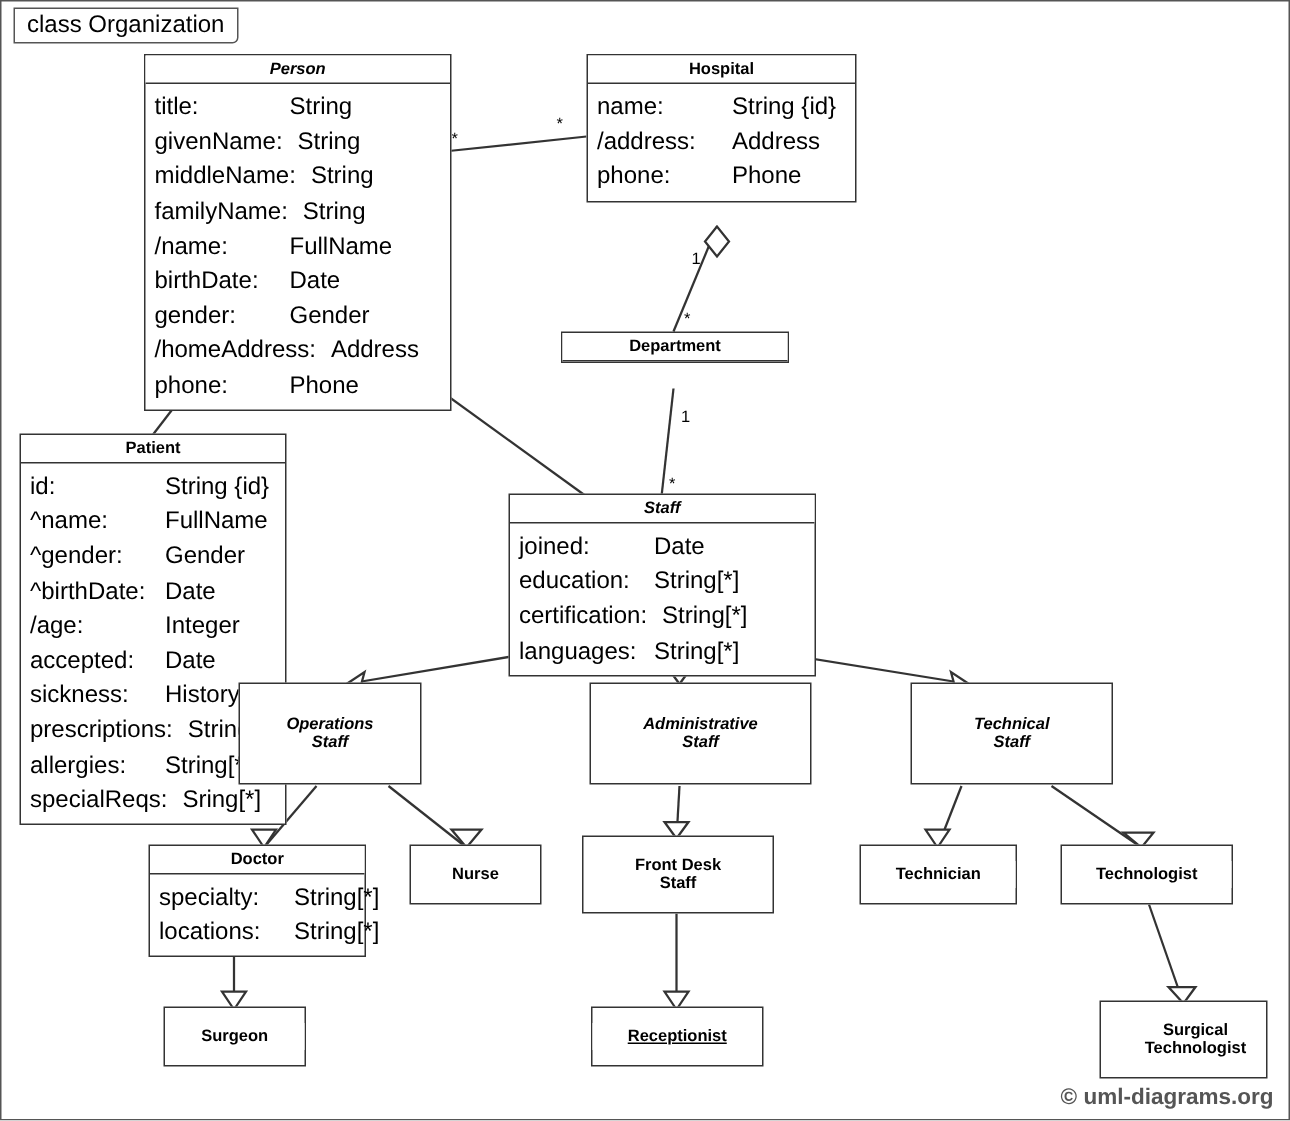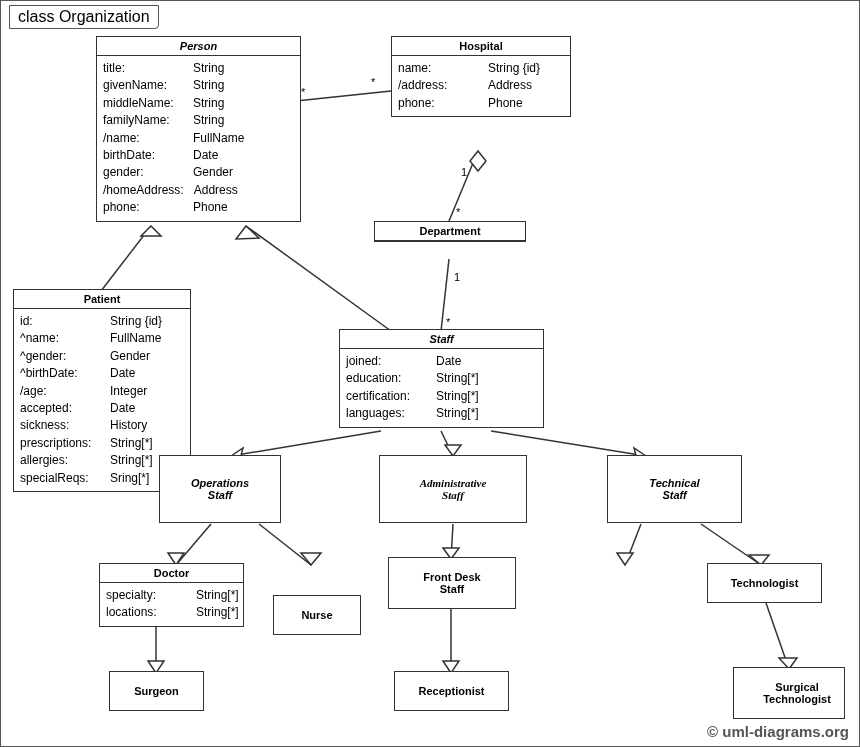--- a/index.html
+++ b/index.html
@@ -43,21 +43,21 @@
       text-align: center;
       background: #fff;
     }
     .uml-box .box-title.normal {
       font-style: normal;
     }
     .uml-box .box-body {
       padding: 4px 6px;
       text-align: left;
       font-style: normal;
-      font-size: 12px;
+      font-size: 16px;
       line-height: 1.45;
     }
     .attr-row {
       display: flex;
       gap: 10px;
     }
     .attr-name { min-width: 80px; }
     .attr-type { }
     svg.connections {
       position: absolute;
@@ -271,21 +271,21 @@
           <span class="attr-name">specialReqs:</span>
           <span class="attr-type">Sring[*]</span>
         </div>
     </div>
   </div>
 
   <div class="uml-box" style="left:158px; top:454px; width:122px; height:68px; display:flex; flex-direction:column; justify-content:center; align-items:center;">
     <div style="font-style:italic; font-weight:bold; text-align:center; padding:4px;">Operations<br>Staff</div>
   </div>
 
-  <div class="uml-box" style="left:378px; top:454px; width:148px; height:68px; display:flex; flex-direction:column; justify-content:center; align-items:center;font-family:Liberation Serif, serif;">
+  <div class="uml-box" style="left:392px; top:454px; width:148px; height:68px; display:flex; flex-direction:column; justify-content:center; align-items:center;">
     <div style="font-style:italic; font-weight:bold; text-align:center; padding:4px;">Administrative<br>Staff</div>
   </div>
 
   <div class="uml-box" style="left:606px; top:454px; width:135px; height:68px; display:flex; flex-direction:column; justify-content:center; align-items:center;">
     <div style="font-style:italic; font-weight:bold; text-align:center; padding:4px;">Technical<br>Staff</div>
   </div>
 
   <div class="uml-box" style="left:98px; top:562px; width:145px;">
     <div class="box-title normal">Doctor</div>
     <div class="box-body">
@@ -293,38 +293,41 @@
           <span class="attr-name">specialty:</span>
           <span class="attr-type">String[*]</span>
         </div>
       <div class="attr-row">
           <span class="attr-name">locations:</span>
           <span class="attr-type">String[*]</span>
         </div>
     </div>
   </div>
 
-  <div class="uml-box" style="left:272px; top:594px; width:88px; height:40px; display:flex; flex-direction:column; justify-content:center;">
+  <div class="uml-box" style="left:272px; top:562px; width:88px; height:40px; display:flex; flex-direction:column; justify-content:center;">
     <div class="box-title normal" style="border-bottom:none;">Nurse</div>
   </div>
 
   <div class="uml-box" style="left:387px; top:556px; width:128px; height:52px; display:flex; flex-direction:column; justify-content:center;">
     <div style="font-weight:bold; text-align:center; padding:4px;">Front Desk<br>Staff</div>
   </div>
 
+  <div class="uml-box" style="left:572px; top:562px; width:105px; height:40px; display:flex; flex-direction:column; justify-content:center;">
+    <div class="box-title normal" style="border-bottom:none;">Technician</div>
+  </div>
 
   <div class="uml-box" style="left:706px; top:562px; width:115px; height:40px; display:flex; flex-direction:column; justify-content:center;">
     <div class="box-title normal" style="border-bottom:none;">Technologist</div>
   </div>
 
   <div class="uml-box" style="left:108px; top:670px; width:95px; height:40px; display:flex; flex-direction:column; justify-content:center;">
     <div class="box-title normal" style="border-bottom:none;">Surgeon</div>
   </div>
 
-  <div class="uml-box" style="left:393px; top:670px; width:115px; height:40px; display:flex; flex-direction:column; justify-content:center;">
+  <div class="uml-box" style="left:393px; top:670px; width:115px; height:40px; display:flex; flex-direction:column; justify-content:center;text-decoration:underline;">
     <div class="box-title normal" style="border-bottom:none;">Receptionist</div>
   </div>
 
   <div class="uml-box" style="left:732px; top:666px; width:112px; height:52px; display:flex; flex-direction:column; justify-content:center;padding-left:16px;">
     <div style="font-weight:bold; text-align:center; padding:4px;">Surgical<br>Technologist</div>
   </div>
 
   <div class="copyright">© uml-diagrams.org</div>
 </div>
 

